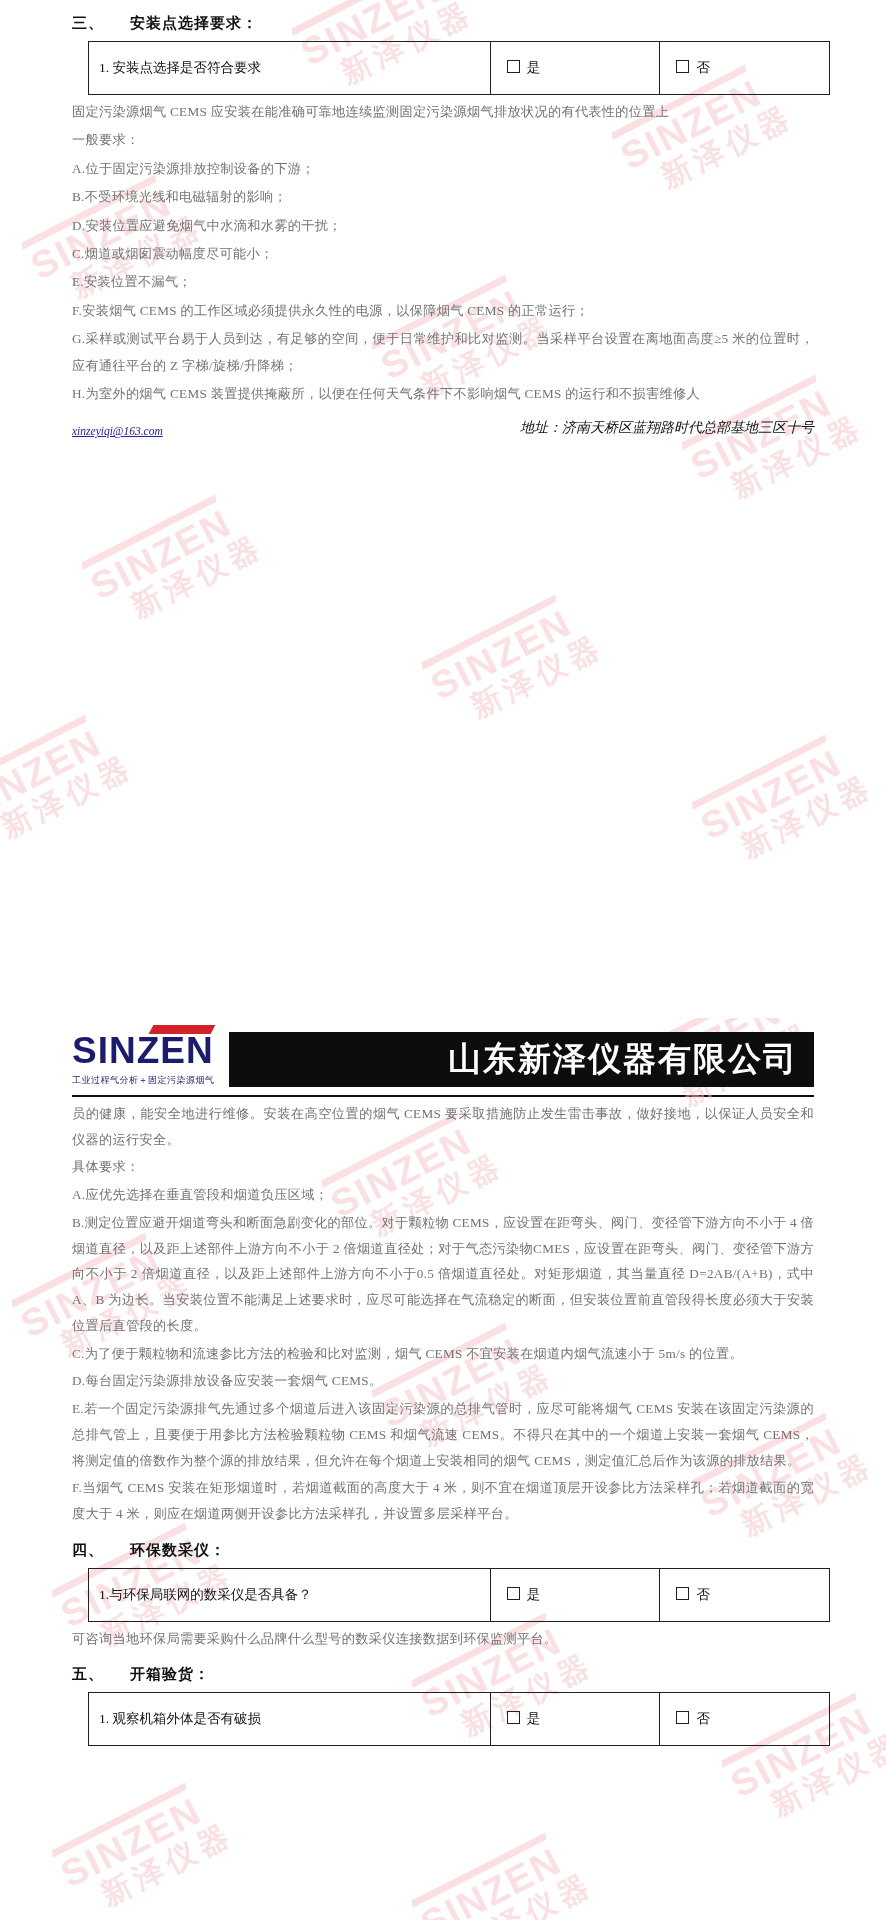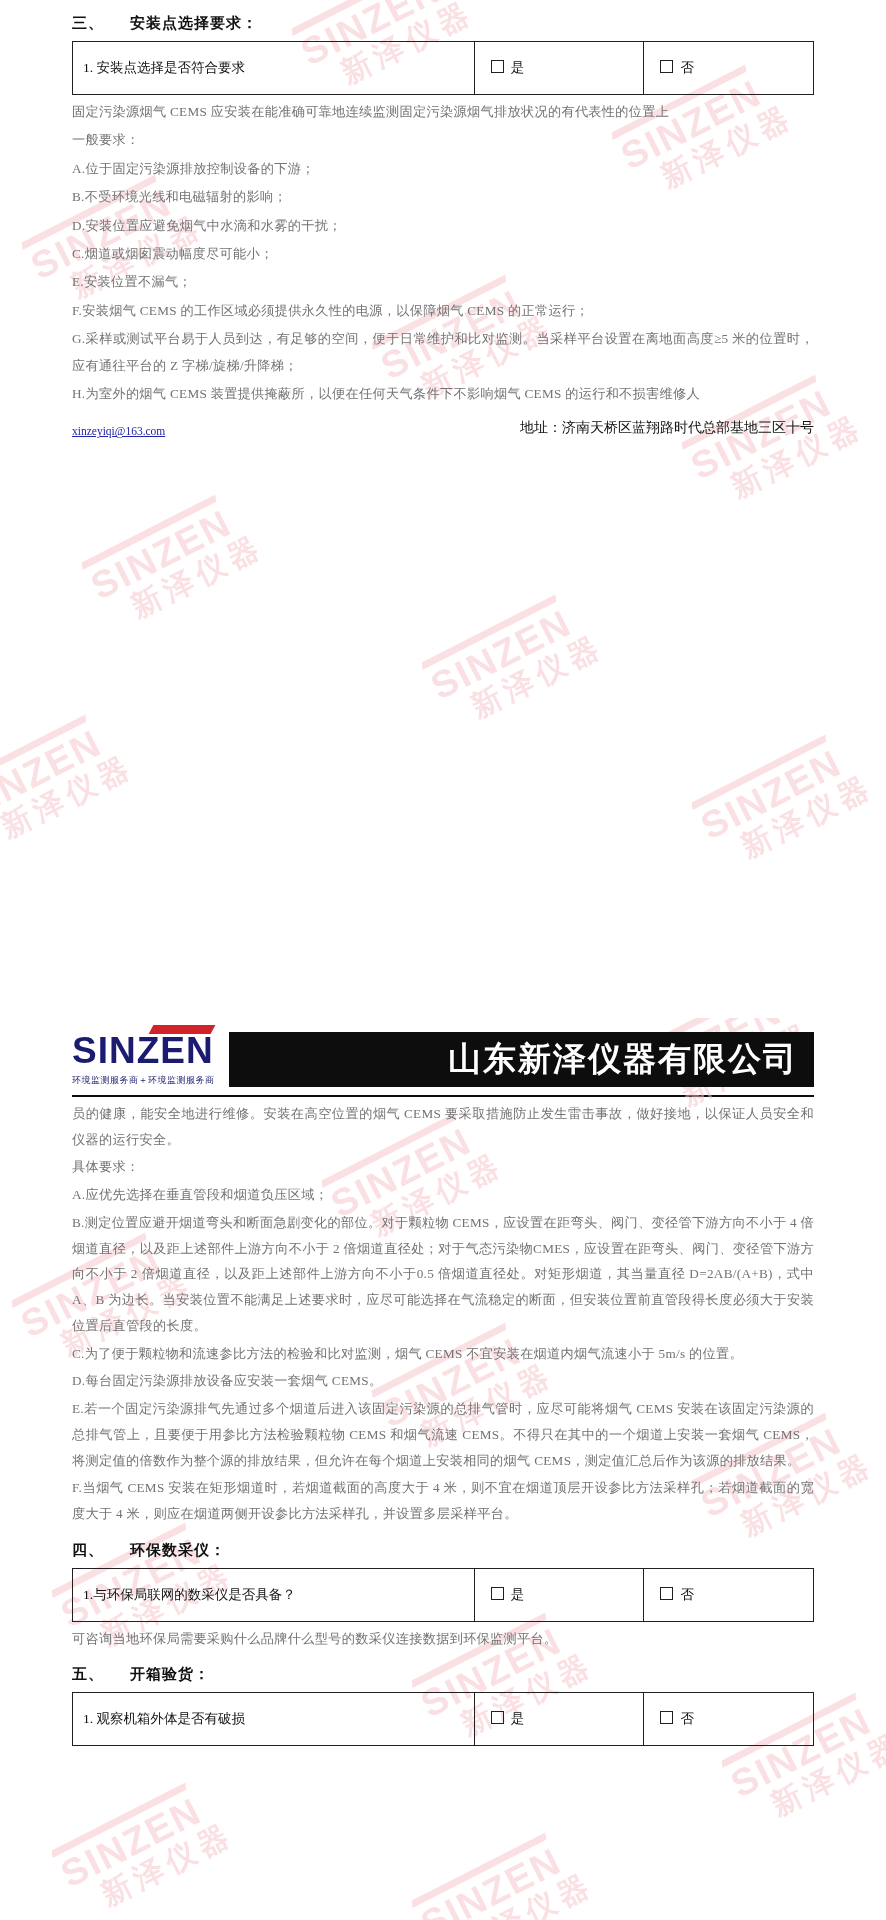--- a/index.html
+++ b/index.html
@@ -81,20 +81,21 @@
     letter-spacing: 1px;
     font-family: "Liberation Serif", serif;
   }
   .sec-title .num { margin-right: 26px; }
 
   table.q {
     width: 100%;
     border-collapse: collapse;
     table-layout: fixed;
     margin-bottom: 4px;
+    margin-left: 16px;
   }
   table.q td {
     border: 1px solid #231f20;
     height: 44px;
     padding: 4px 10px;
     font-size: 13.5px;
     color: #111;
     vertical-align: middle;
   }
   td.q-label { width: 56%; }
@@ -119,20 +120,21 @@
   }
   p.para.tight { line-height: 1.95; }
 
   .footer-line {
     display: flex;
     justify-content: space-between;
     align-items: flex-end;
     font-size: 11.5px;
     color: #111;
     margin-top: 12px;
+    font-style: italic;
   }
   .footer-mail {
     color: #2222aa;
     text-decoration: underline;
     font-size: 11.5px;
   }
   .footer-addr { font-size: 14px; text-align: center; }
 
   
   .letterhead {
@@ -344,21 +346,21 @@
         <span class="wm-cn">新泽仪器</span>
       </div>
     </div>
 
     <div class="letterhead">
       <div class="lh-logo">
         <div class="brand">
           <span class="swoosh"></span>
           <span>SINZEN</span>
         </div>
-        <div class="tagline">环境监测服务商＋环境监测服务商</div>
+        <div class="tagline">工业过程气分析＋固定污染源烟气</div>
       </div>
       <div class="lh-bar">
         <span class="co">山东新泽仪器有限公司</span>
       </div>
     </div>
     <div class="lh-rule"></div>
 
     <div class="content" style="padding-top:4px;">
       <p class="para tight">员的健康，能安全地进行维修。安装在高空位置的烟气 CEMS 要采取措施防止发生雷击事故，做好接地，以保证人员安全和仪器的运行安全。</p>
       <p class="para tight">具体要求：</p>

